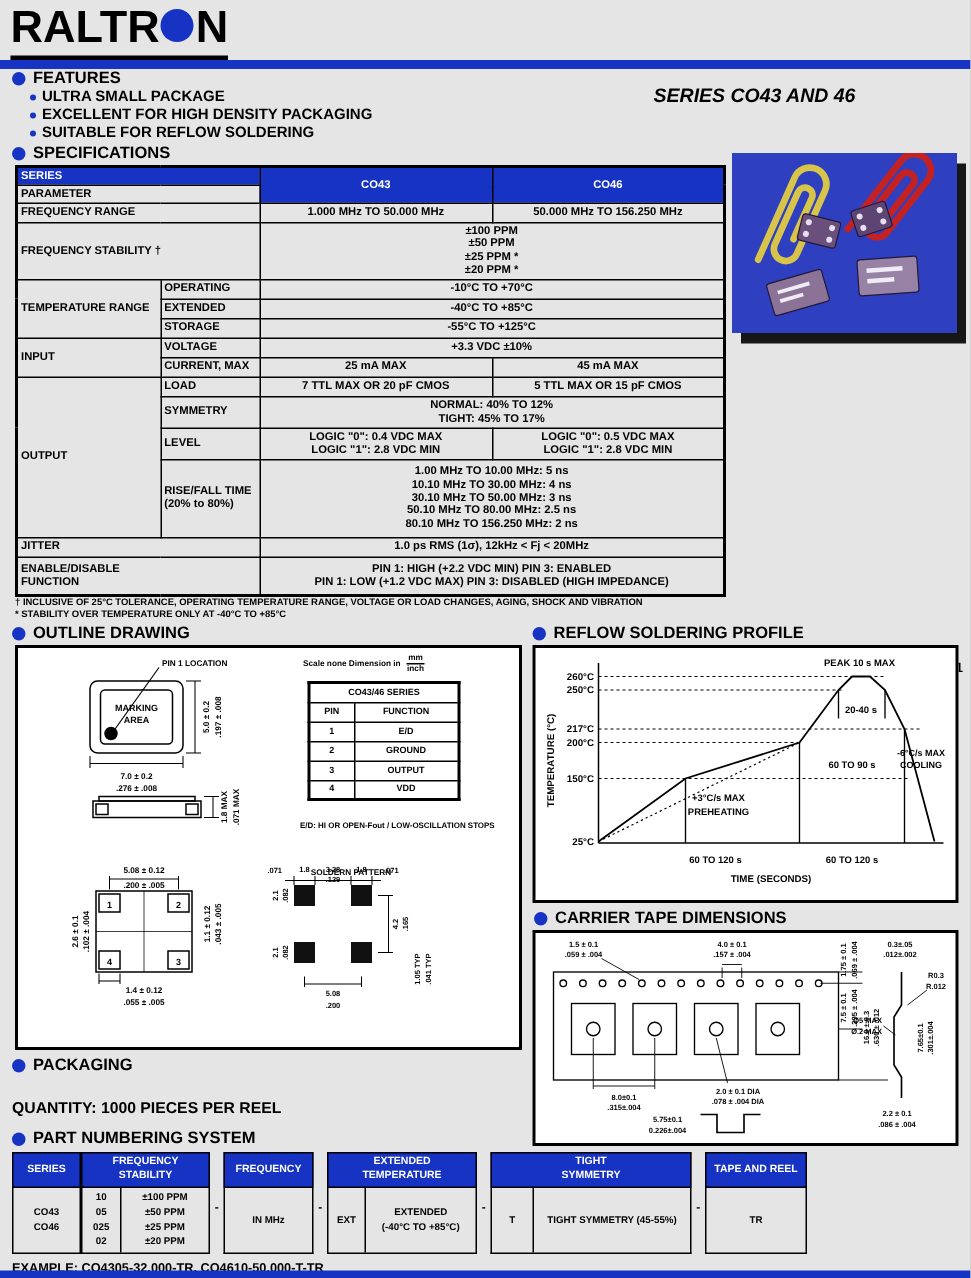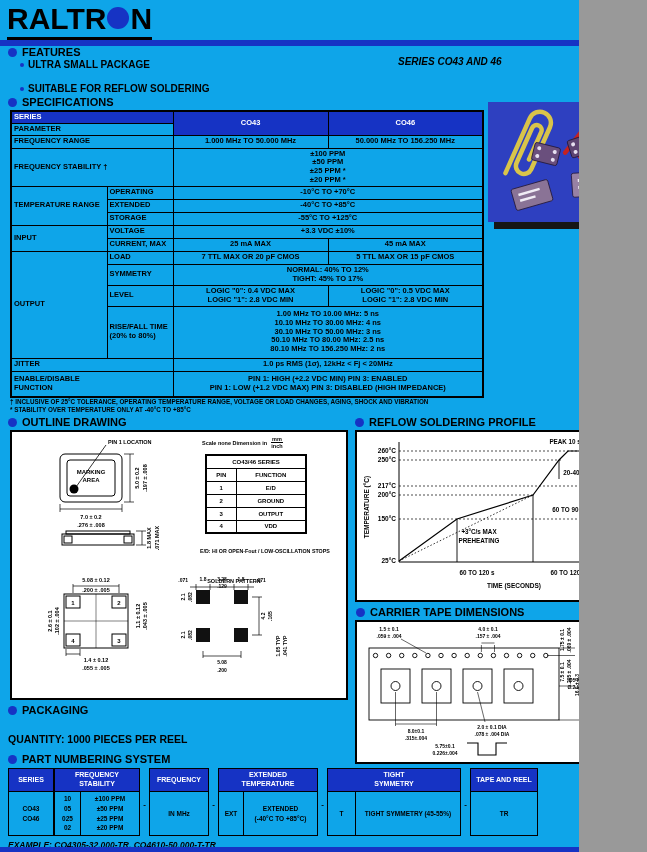--- a/index.html
+++ b/index.html
@@ -1,25 +1,25 @@
 <!DOCTYPE html>
 <html><head>
 <meta charset="utf-8">
 <style>
   * { margin:0; padding:0; box-sizing:border-box; }
   body { font-family:"Liberation Sans", sans-serif; background:#999; }
-  .page { position:relative; width:579px; height:852px; background:#0ea5e9; overflow:hidden; color:#000; }
+  .page { position:relative; width:647px; height:852px; background:#e5e5e5; overflow:hidden; color:#000; }
 
   
   .logo { position:absolute; left:7px; top:2px; display:inline-block; border-bottom:3px solid #000; padding-bottom:1px; }
   .logo-text { font-size:30px; font-weight:900; letter-spacing:0px; color:#000; font-family:"Liberation Sans",sans-serif; }
   .logo-o { display:inline-block; width:22px; height:22px; border-radius:50%; background:#1633c4; margin:0 1px; }
   .doc-title { position:absolute; right:8px; top:15px; font-size:13px; font-weight:bold; }
   .blue-bar { position:absolute; left:0; top:40px; width:647px; height:6px; background:#1633c4; }
-  .series-subtitle { position:absolute; left:398px; top:56px; width:210px; text-align:left; font-size:10px; font-weight:bold; font-style:italic; }
+  .series-subtitle { position:absolute; left:398px; top:56px; width:210px; text-align:center; font-size:13px; font-weight:bold; font-style:italic; }
 
   
   .sec-head { position:absolute; display:flex; align-items:center; gap:5px; font-weight:bold; font-size:11px; }
   .bullet { width:9px; height:9px; border-radius:50%; background:#1633c4; flex:none; }
   .feat-item { position:absolute; display:flex; align-items:center; gap:4px; font-weight:bold; font-size:10px; }
   .dot { width:4px; height:4px; border-radius:50%; background:#1633c4; flex:none; }
 
   
   .spec-table { position:absolute; left:10px; top:110px; width:472px; border-collapse:collapse; table-layout:fixed; border:2px solid #000; font-size:7.5px; font-weight:bold; }
   .spec-table td { border:1px solid #000; text-align:center; vertical-align:middle; padding:0 2px; line-height:1.15; }
@@ -44,21 +44,21 @@
 
   svg text { font-family:"Liberation Sans",sans-serif; font-weight:bold; fill:#000; }
 
   
   .pn-table { position:absolute; left:8px; top:768px; display:flex; align-items:flex-start; }
   .pn-group { display:flex; flex-direction:column; }
   .pn-head { background:#1633c4; color:#fff; border:1px solid #000; height:24px; display:flex; flex-direction:column; justify-content:center; text-align:center; font-weight:bold; font-size:7px; line-height:1.25; }
   .pn-body { display:flex; border:1px solid #000; border-top:none; height:44px; }
   .pn-sub { display:flex; flex-direction:column; justify-content:center; text-align:center; font-size:6.5px; font-weight:bold; line-height:1.5; }
   .pn-dash { width:9px; text-align:center; font-weight:bold; font-size:8px; padding-top:32px; }
-  .example-line { position:absolute; left:8px; top:840px; font-size:8.5px; font-weight:bold;font-style:italic; }
+  .example-line { position:absolute; left:8px; top:840px; font-size:8.5px; font-weight:bold; }
   .bottom-bar { position:absolute; left:0; top:847px; width:647px; height:5px; background:#1633c4; }
   .page-num { position:absolute; left:637px; top:440px; font-size:9px; font-weight:bold; }
   .pack-line { position:absolute; left:8px; font-size:10.5px; font-weight:bold; }
 </style>
 </head>
 <body>
 
 <div class="page">
 
   <div class="logo">
@@ -67,20 +67,24 @@
   <div class="blue-bar"></div>
   <div class="series-subtitle">SERIES CO43 AND 46</div>
 
   <div class="sec-head" style="left:8px;top:46px">
     <span class="bullet"></span>
     <span>FEATURES</span>
   </div>
   <div class="feat-item" style="left:20px;top:59px">
       <span class="dot"></span>
       <span>ULTRA SMALL PACKAGE</span>
+    </div>
+  <div class="feat-item" style="left:20px;top:71px">
+      <span class="dot"></span>
+      <span>EXCELLENT FOR HIGH DENSITY PACKAGING</span>
     </div>
   <div class="feat-item" style="left:20px;top:83px">
       <span class="dot"></span>
       <span>SUITABLE FOR REFLOW SOLDERING</span>
     </div>
 
   <div class="sec-head" style="left:8px;top:96px">
     <span class="bullet"></span>
     <span>SPECIFICATIONS</span>
   </div>

